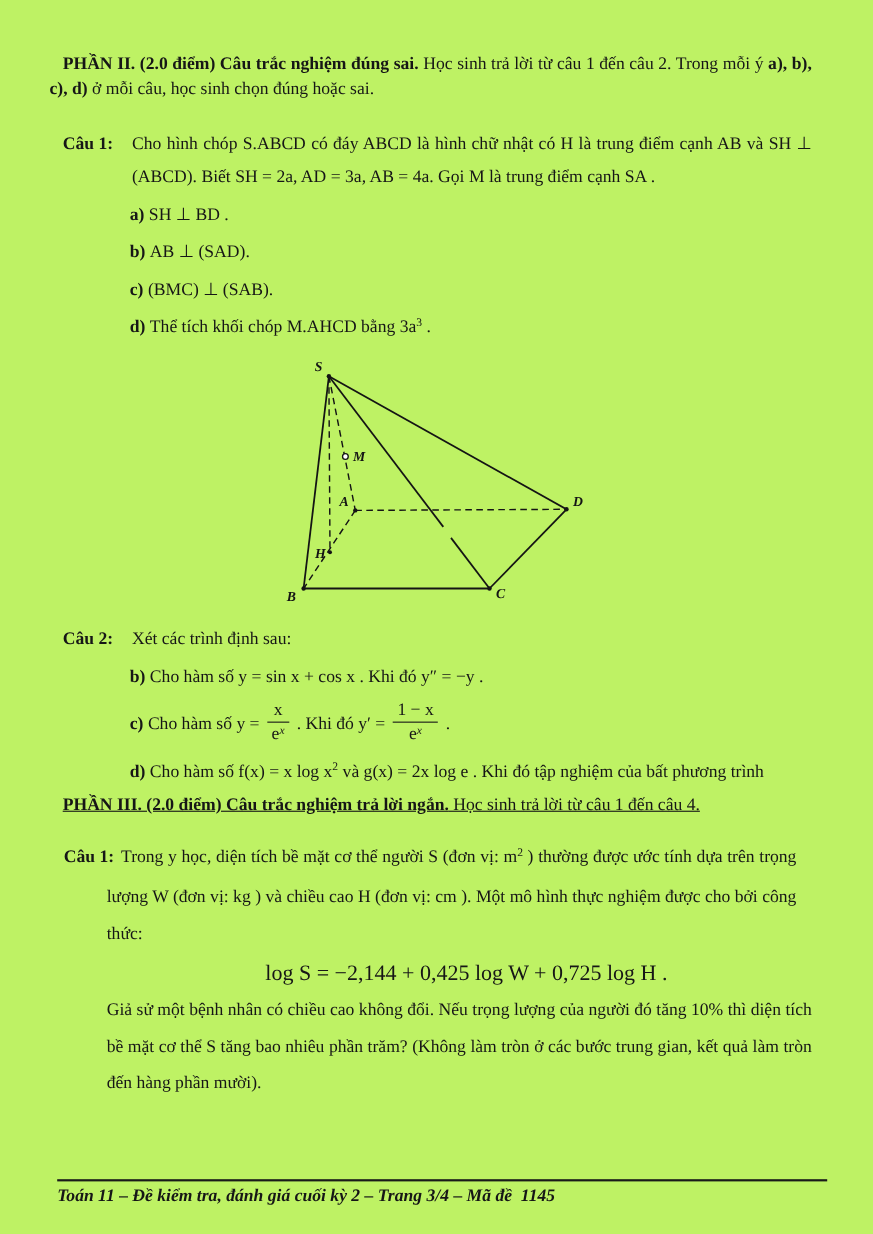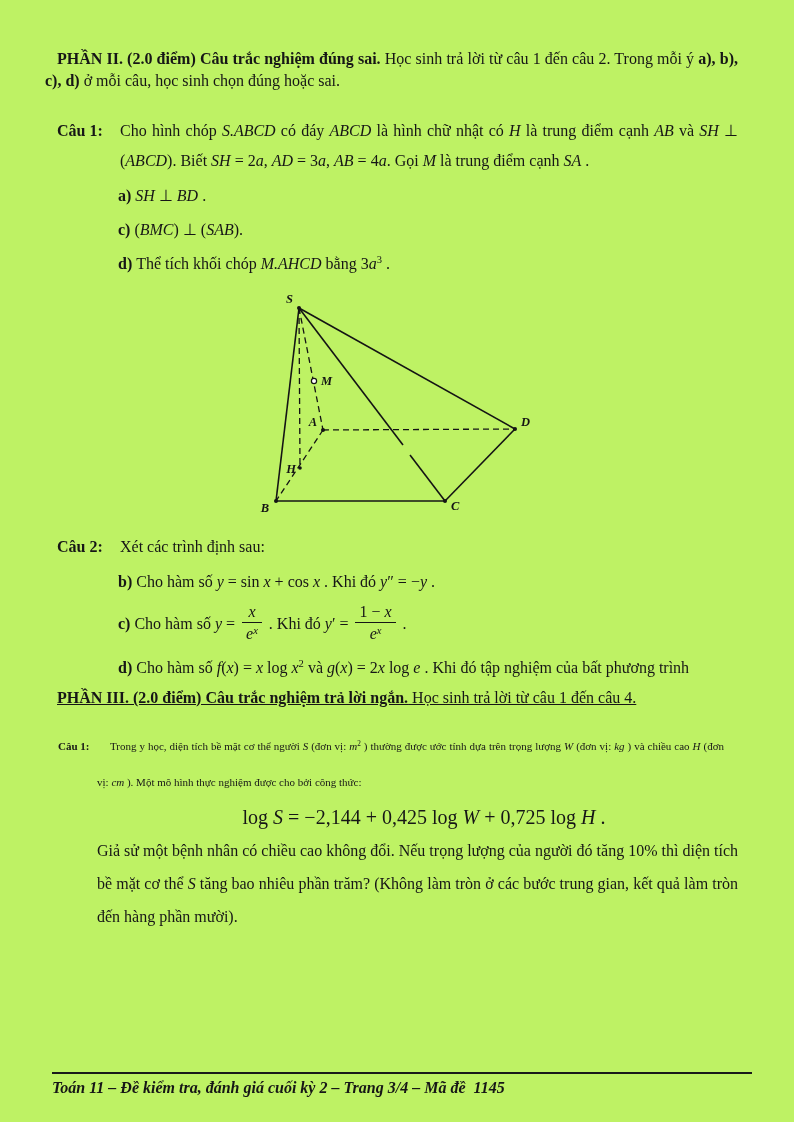--- a/index.html
+++ b/index.html
@@ -9,21 +9,21 @@
     margin:0 auto;
     background:#bef264;
     font-family:"Liberation Serif", serif;
     color:#161616;
     overflow:hidden;
   }
   .content{position:absolute;left:57px;top:48px;width:681px;}
 
   .par{font-size:16px;line-height:22px;text-align:justify;margin:0 0 0 -12px;text-indent:12px;}
   .sg-b{font-weight:700;}
-  .sg-i{font-style:italic;}
+  .sg-i{}
   .sg-sup{font-size:0.66em;position:relative;top:-0.55em;}
   .sg-si{font-style:italic;font-size:0.66em;position:relative;top:-0.55em;}
 
   .frac{display:inline-block;vertical-align:middle;text-align:center;margin:0 3px;position:relative;top:-2px;}
   .fnum{display:block;padding:0 4px 1px;border-bottom:1.4px solid #161616;line-height:1.15;}
   .fden{display:block;padding:2px 4px 0;line-height:1.15;}
 
   .question{display:flex;align-items:flex-start;}
   .qt24{margin-top:24px;}
   .qt8{margin-top:8px;}
@@ -35,21 +35,21 @@
   .item-tall{line-height:normal;margin-bottom:5px;padding:3px 0;}
   .indent{margin-left:16px;}
 
   .figure-wrap{margin:10px 0 0 188px;width:300px;height:235px;}
   .figure-wrap svg{display:block;}
   .fig-label{font-family:"Liberation Serif",serif;font-weight:700;font-style:italic;font-size:12.5px;fill:#141414;}
 
   .mt20{margin-top:4px;text-decoration:underline;}
 
   
-  .q3par{margin:20px 14px 0 40px;text-indent:-39px;font-size:11px;line-height:34px;text-align:justify;}
+  .q3par{margin:20px 14px 0 40px;text-indent:-39px;font-size:16px;line-height:34px;text-align:justify;}
   .qlabel-inline{display:inline-block;width:52px;font-weight:700;text-indent:0;}
 
   .formula{margin:3px 0 0 53px;font-size:20px;line-height:30px;text-align:center;}
   .after{margin:2px 0 0 40px;font-size:16px;line-height:33px;text-align:justify;}
 
   .footer{
     position:absolute;left:52px;right:42px;top:1072px;
     border-top:2px solid #1a1a1a;
     text-align:left;padding-top:5px;
     font-size:16px;font-weight:700;font-style:italic;
@@ -63,20 +63,21 @@
 
     <p class="par"><span class="sg-b">PHẦN II.  (2.0 điểm) Câu trắc nghiệm đúng sai.</span><span> Học sinh trả lời từ câu 1 đến câu 2. Trong mỗi ý </span><span class="sg-b">a), b),</span><span> </span><span class="sg-b">c), d)</span><span> ở mỗi câu, học sinh chọn đúng hoặc sai.</span></p>
 
     <div class="question qt24">
       <span class="qlabel">Câu 1:</span>
       <div class="qbody"><span>Cho hình chóp </span><span class="sg-i">S.ABCD</span><span> có đáy </span><span class="sg-i">ABCD</span><span> là hình chữ nhật có </span><span class="sg-i">H</span><span> là trung điểm cạnh </span><span class="sg-i">AB</span><span> và </span><span class="sg-i">SH</span><span> ⊥ (</span><span class="sg-i">ABCD</span><span>). Biết </span><span class="sg-i">SH</span><span> = 2</span><span class="sg-i">a</span><span>, </span><span class="sg-i">AD</span><span> = 3</span><span class="sg-i">a</span><span>, </span><span class="sg-i">AB</span><span> = 4</span><span class="sg-i">a</span><span>. Gọi </span><span class="sg-i">M</span><span> là trung điểm cạnh </span><span class="sg-i">SA</span><span> .</span></div>
     </div>
 
     <div class="items">
       <div class="item"><span class="sg-b">a) </span><span class="sg-i">SH</span><span> ⊥ </span><span class="sg-i">BD</span><span> .</span></div>
+      <div class="item"><span class="sg-b">b) </span><span class="sg-i">AB</span><span> ⊥ (</span><span class="sg-i">SAD</span><span>).</span></div>
       <div class="item"><span class="sg-b">c) </span><span>(</span><span class="sg-i">BMC</span><span>) ⊥ (</span><span class="sg-i">SAB</span><span>).</span></div>
       <div class="item"><span class="sg-b">d) </span><span>Thể tích khối chóp </span><span class="sg-i">M.AHCD</span><span> bằng 3</span><span class="sg-i">a</span><span class="sg-sup">3</span><span> .</span></div>
     </div>
 
     <div class="figure-wrap">
       <svg width="300" height="235" viewBox="0 0 300 235">
         <g stroke="#141414" stroke-width="1.6">
           <line x1="54" y1="19" x2="31" y2="212"></line>
           <line x1="54" y1="19" x2="270" y2="140"></line>
           <line x1="54" y1="19" x2="158" y2="156"></line>

